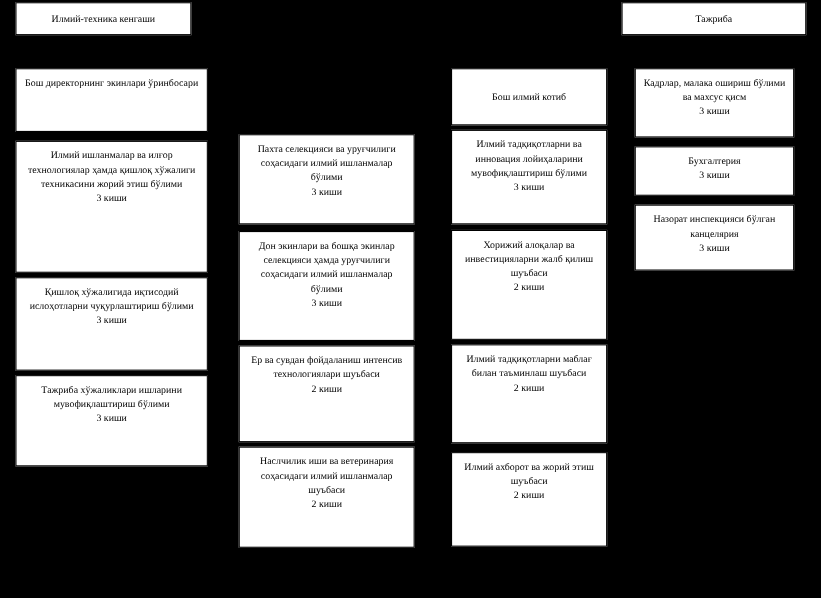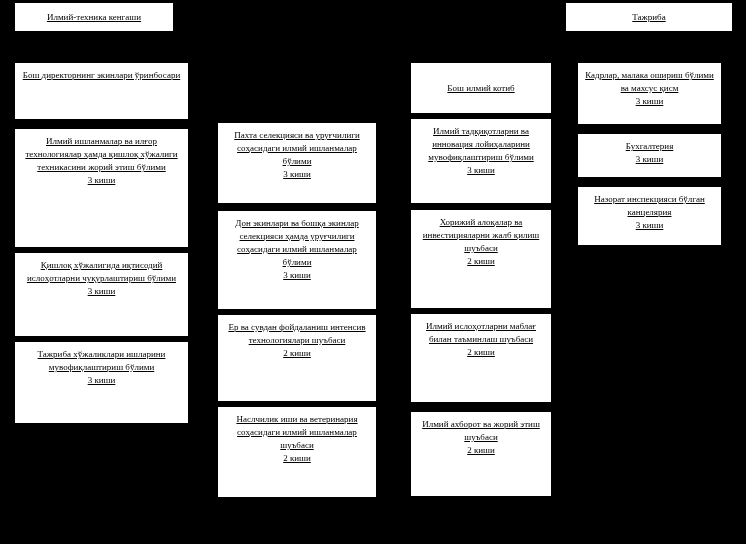--- a/index.html
+++ b/index.html
@@ -29,21 +29,20 @@
     border: 1px solid #000000;
     display: flex;
     flex-direction: column;
     align-items: center;
     justify-content: flex-start;
     text-align: center;
     font-size: 9px;
     line-height: 13px;
     padding: 6px 5px 4px 5px;
     overflow: hidden;
-    text-decoration: underline;
   }
   .node.vcenter {
     justify-content: center;
     padding-top: 4px;
   }
   .node .title {
     display: block;
     white-space: pre-line;
   }
   .node .staff {
@@ -104,21 +103,21 @@
   </div>
   <div class="node" style="left: 410px; top: 118px; width: 142px; height: 86px;">
     <span class="title">Илмий тадқиқотларни ва инновация лойиҳаларини мувофиқлаштириш бўлими</span>
     <span class="staff">3 киши</span>
   </div>
   <div class="node" style="left: 410px; top: 209px; width: 142px; height: 100px;">
     <span class="title">Хорижий алоқалар ва инвестицияларни жалб қилиш шуъбаси</span>
     <span class="staff">2 киши</span>
   </div>
   <div class="node" style="left: 410px; top: 313px; width: 142px; height: 90px;">
-    <span class="title">Илмий ислоҳотларни маблағ билан таъминлаш шуъбаси</span>
+    <span class="title">Илмий тадқиқотларни маблағ билан таъминлаш шуъбаси</span>
     <span class="staff">2 киши</span>
   </div>
   <div class="node" style="left: 410px; top: 411px; width: 142px; height: 86px;">
     <span class="title">Илмий ахборот ва жорий этиш шуъбаси</span>
     <span class="staff">2 киши</span>
   </div>
 
   <div class="node" style="left: 577px; top: 62px; width: 145px; height: 63px;">
     <span class="title">Кадрлар, малака ошириш бўлими ва махсус қисм</span>
     <span class="staff">3 киши</span>

